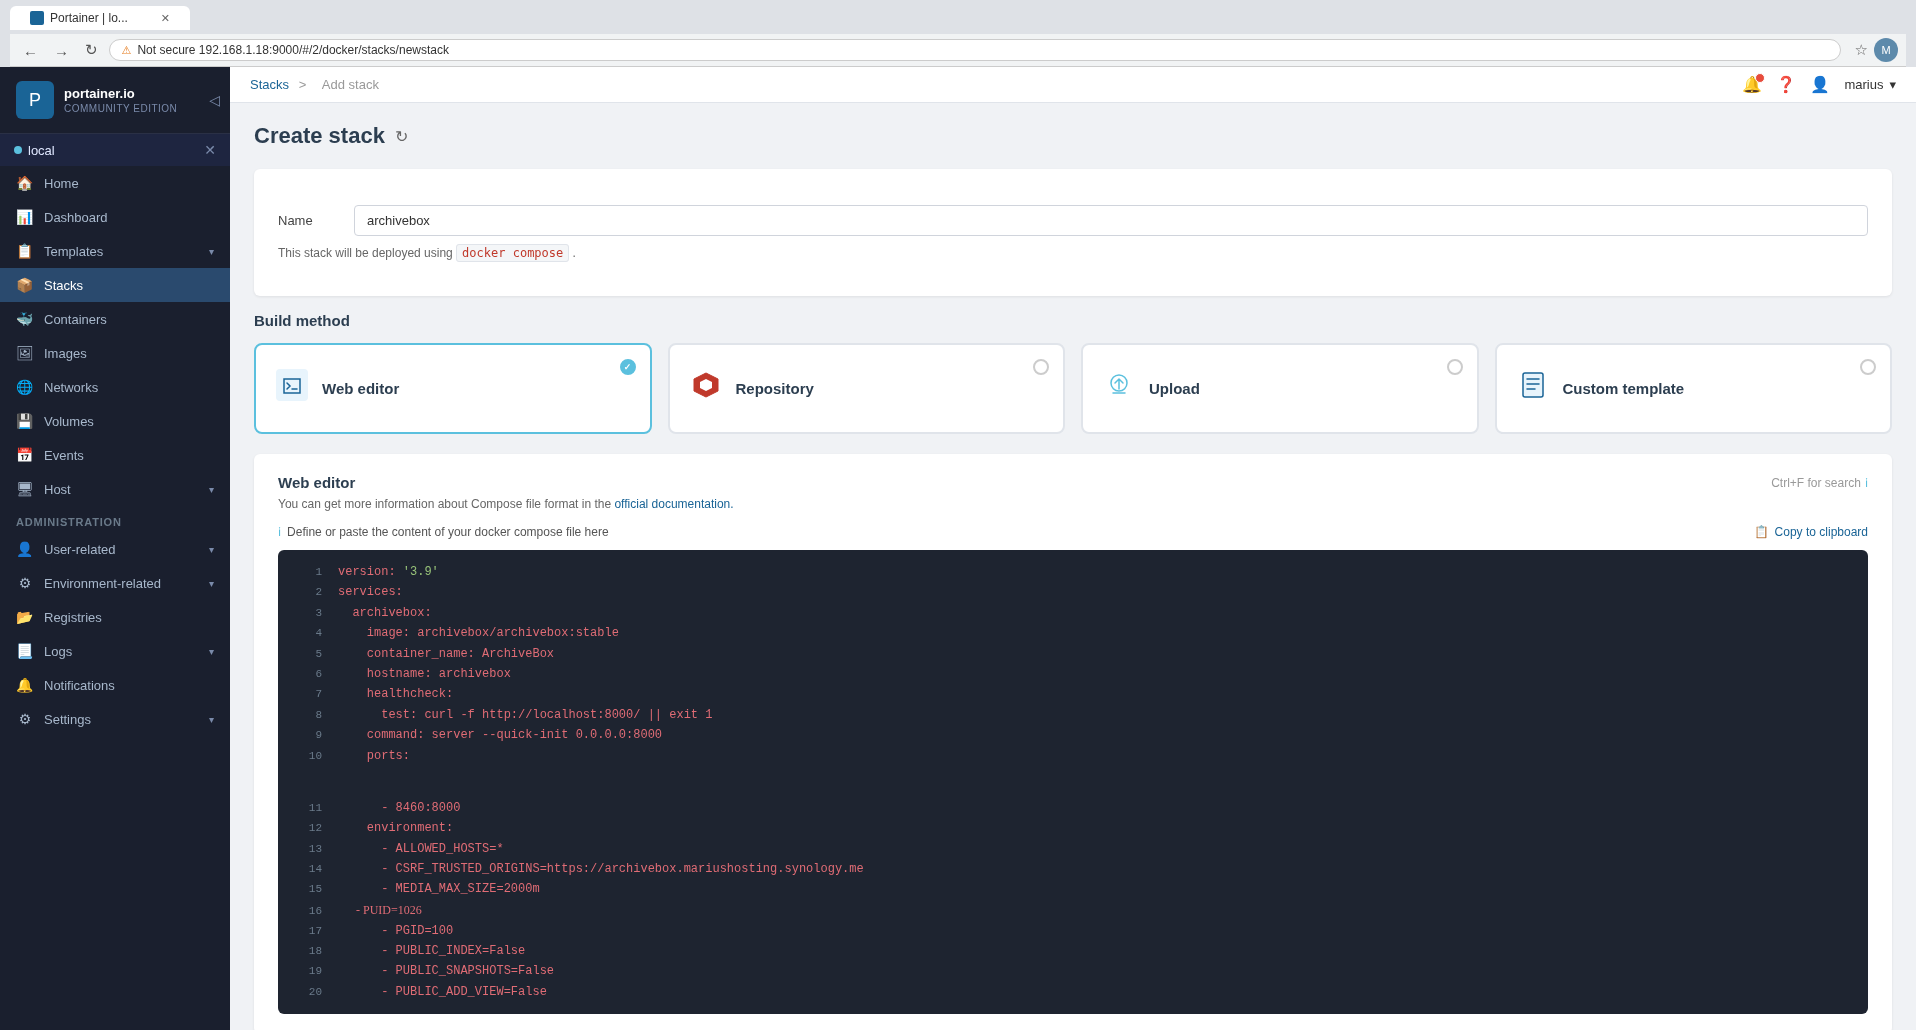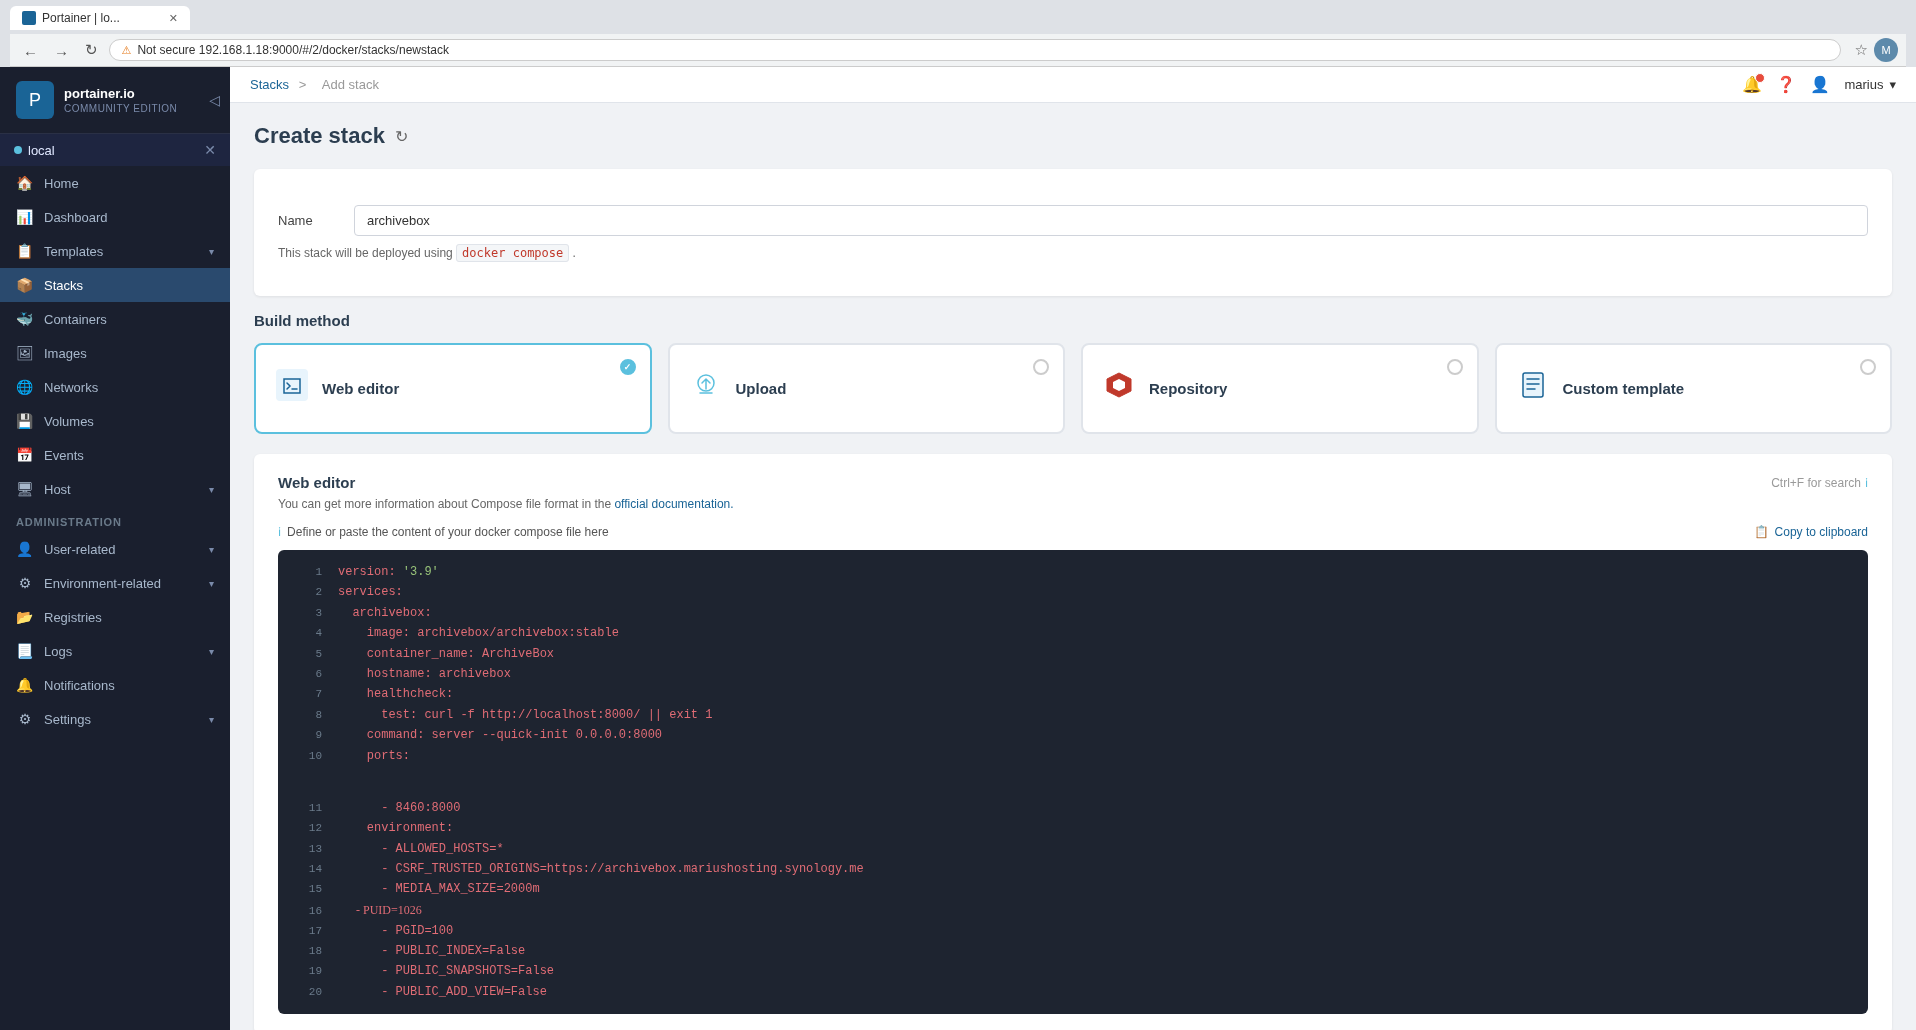--- a/index.html
+++ b/index.html
@@ -14,21 +14,21 @@
       gap: 4px;
     }
     .browser-tab-bar {
       display: flex;
       align-items: center;
       gap: 4px;
     }
     .browser-tab {
       background: #fff;
       border-radius: 6px 6px 0 0;
-      padding: 5px 12px;
+      padding: 5px 20px;
       font-size: 12px;
       display: flex;
       align-items: center;
       gap: 6px;
       min-width: 180px;
       color: #333;
     }
     .browser-tab .tab-favicon {
       width: 14px; height: 14px; background: #1a6496; border-radius: 2px;
     }
@@ -420,39 +420,39 @@
                 <rect width="32" height="32" rx="4" fill="#e8f4fc"></rect>
                 <path d="M8 10h16v14H8z" stroke="#1a6496" stroke-width="1.5" fill="none" rx="2"></path>
                 <path d="M11 14l3 3-3 3M16 20h5" stroke="#1a6496" stroke-width="1.5" stroke-linecap="round"></path>
               </svg>
             </span>
             <span class="build-card-label">Web editor</span>
           </div>
 
           <div class="build-card">
             <div class="radio-btn"></div>
+            <span class="build-card-icon icon-repo">
+              <svg width="32" height="32" viewBox="0 0 32 32" fill="none">
+                <polygon points="16,4 28,10 28,22 16,28 4,22 4,10" fill="#c0392b" stroke="#c0392b" stroke-width="1"></polygon>
+                <polygon points="16,10 22,13 22,19 16,22 10,19 10,13" fill="#fff"></polygon>
+              </svg>
+            </span>
+            <span class="build-card-label">Repository</span>
+          </div>
+
+          <div class="build-card">
+            <div class="radio-btn"></div>
             <span class="build-card-icon icon-upload">
               <svg width="32" height="32" viewBox="0 0 32 32" fill="none">
                 <circle cx="16" cy="14" r="8" stroke="#5bc0de" stroke-width="1.5" fill="none"></circle>
                 <path d="M12 14l4-4 4 4M16 10v10" stroke="#5bc0de" stroke-width="1.5" stroke-linecap="round"></path>
                 <path d="M10 24h12" stroke="#5bc0de" stroke-width="1.5" stroke-linecap="round"></path>
               </svg>
             </span>
             <span class="build-card-label">Upload</span>
-          </div>
-
-          <div class="build-card">
-            <div class="radio-btn"></div>
-            <span class="build-card-icon icon-repo">
-              <svg width="32" height="32" viewBox="0 0 32 32" fill="none">
-                <polygon points="16,4 28,10 28,22 16,28 4,22 4,10" fill="#c0392b" stroke="#c0392b" stroke-width="1"></polygon>
-                <polygon points="16,10 22,13 22,19 16,22 10,19 10,13" fill="#fff"></polygon>
-              </svg>
-            </span>
-            <span class="build-card-label">Repository</span>
           </div>
 
           <div class="build-card">
             <div class="radio-btn"></div>
             <span class="build-card-icon icon-custom">
               <svg width="32" height="32" viewBox="0 0 32 32" fill="none">
                 <rect x="6" y="4" width="20" height="24" rx="2" stroke="#1a6496" stroke-width="1.5" fill="#e8f4fc"></rect>
                 <path d="M10 10h12M10 15h12M10 20h8" stroke="#1a6496" stroke-width="1.5" stroke-linecap="round"></path>
               </svg>
             </span>

